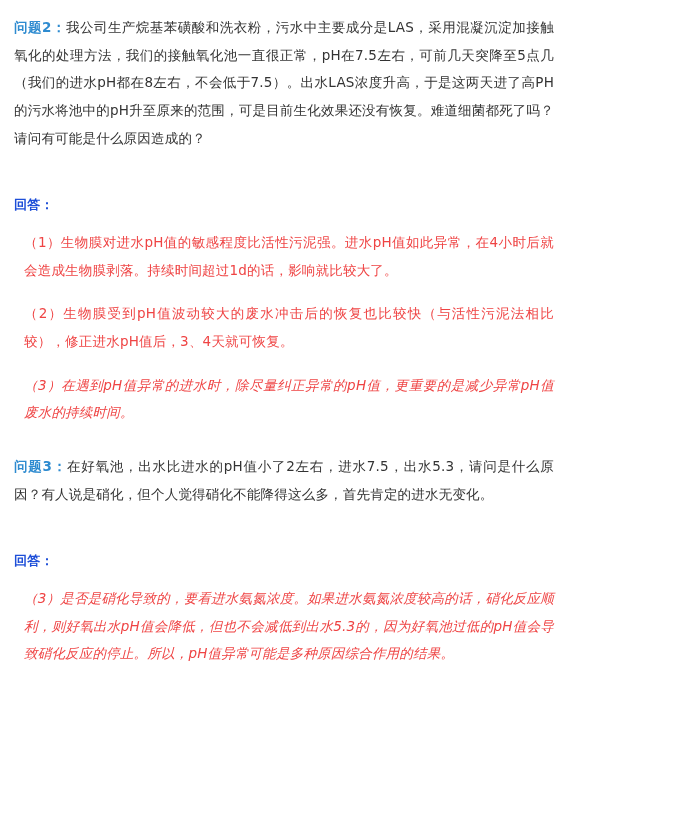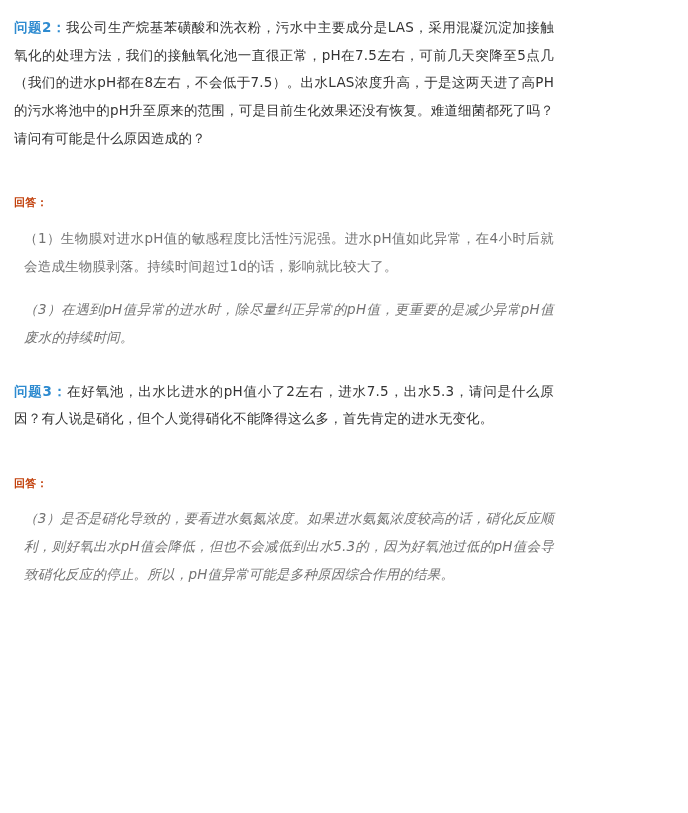--- a/index.html
+++ b/index.html
@@ -25,31 +25,31 @@
     color: #333333;
     text-align: justify;
     margin: 0;
     letter-spacing: 0.2px;
   }
   .q-label {
     color: #2e8bd0;
     font-weight: bold;
   }
   .a-label {
-    color: #c2410c;
+    color: #1d4ed8;
     font-weight: bold;
-    font-size: 11px;
+    font-size: 13px;
     line-height: 2.05;
     margin: 22px 0 10px 0;
     letter-spacing: 0.2px;
   }
   .a-item {
     font-size: 13.5px;
     line-height: 2.05;
-    color: #737373;
+    color: #ef4444;
     text-align: justify;
     margin: 0 0 16px 0;
     padding-left: 10px;
     letter-spacing: 0.2px;
   }
   .a-item:last-child {
     margin-bottom: 0;
     font-style: italic;
   }
   .section {
@@ -66,20 +66,21 @@
 <div class="page">
 
   <div class="section">
     <p class="q-para"><span class="q-label">问题2：</span><span>我公司生产烷基苯磺酸和洗衣粉，污水中主要成分是LAS，采用混凝沉淀加接触氧化的处理方法，我们的接触氧化池一直很正常，pH在7.5左右，可前几天突降至5点几（我们的进水pH都在8左右，不会低于7.5）。出水LAS浓度升高，于是这两天进了高PH的污水将池中的pH升至原来的范围，可是目前生化效果还没有恢复。难道细菌都死了吗？请问有可能是什么原因造成的？</span></p>
 
     <div class="spacer-lg"></div>
 
     <div class="a-label">回答：</div>
 
     <p class="a-item">（1）生物膜对进水pH值的敏感程度比活性污泥强。进水pH值如此异常，在4小时后就会造成生物膜剥落。持续时间超过1d的话，影响就比较大了。</p>
+    <p class="a-item">（2）生物膜受到pH值波动较大的废水冲击后的恢复也比较快（与活性污泥法相比较），修正进水pH值后，3、4天就可恢复。</p>
     <p class="a-item">（3）在遇到pH值异常的进水时，除尽量纠正异常的pH值，更重要的是减少异常pH值废水的持续时间。</p>
   </div>
 
   <div class="section last">
     <p class="q-para"><span class="q-label">问题3：</span><span>在好氧池，出水比进水的pH值小了2左右，进水7.5，出水5.3，请问是什么原因？有人说是硝化，但个人觉得硝化不能降得这么多，首先肯定的进水无变化。</span></p>
 
     <div class="spacer-lg"></div>
 
     <div class="a-label">回答：</div>
 

